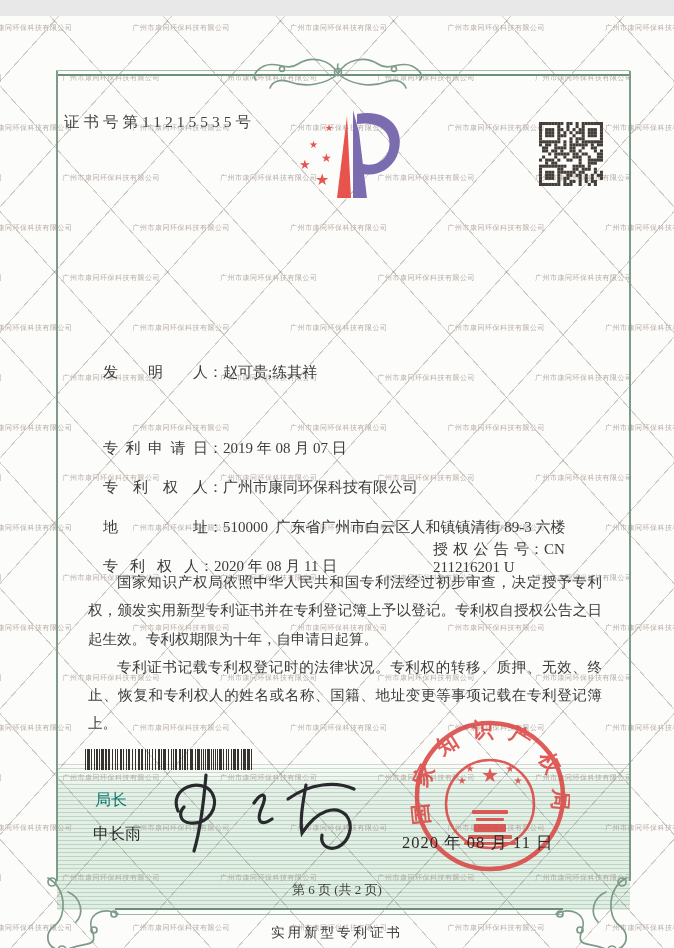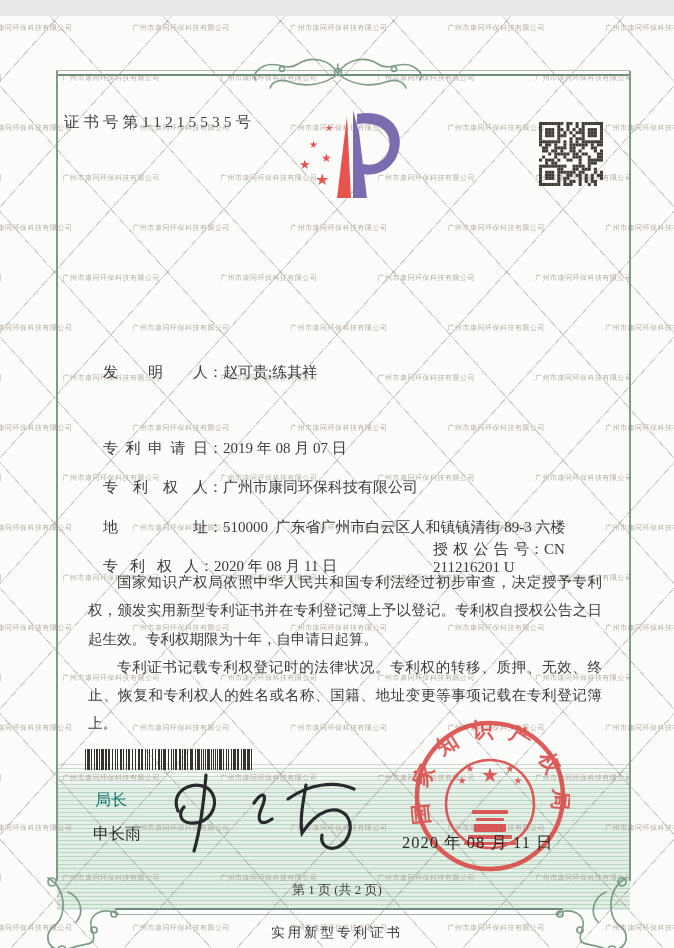--- a/index.html
+++ b/index.html
@@ -520,16 +520,16 @@
       <text x="108" y="68" font-size="10" text-anchor="middle">★</text>
       <rect x="62" y="94" width="36" height="4" rx="1"></rect>
       <rect x="66" y="102" width="28" height="3" rx="1"></rect>
       <rect x="64" y="108" width="32" height="8" rx="1"></rect>
       <rect x="58" y="119" width="44" height="4" rx="1"></rect>
       <rect x="54" y="126" width="52" height="3" rx="1"></rect>
     </g>
   </svg>
   <div class="seal-date">2020 年 08 月 11 日</div>
 
-  <div class="page-info">第 1 页 (共 2 页)</div>
+  <div class="page-info">第 6 页 (共 2 页)</div>
   <div class="back-note">实用新型专利证书</div>
 
 </div>
 
 </body></html>

